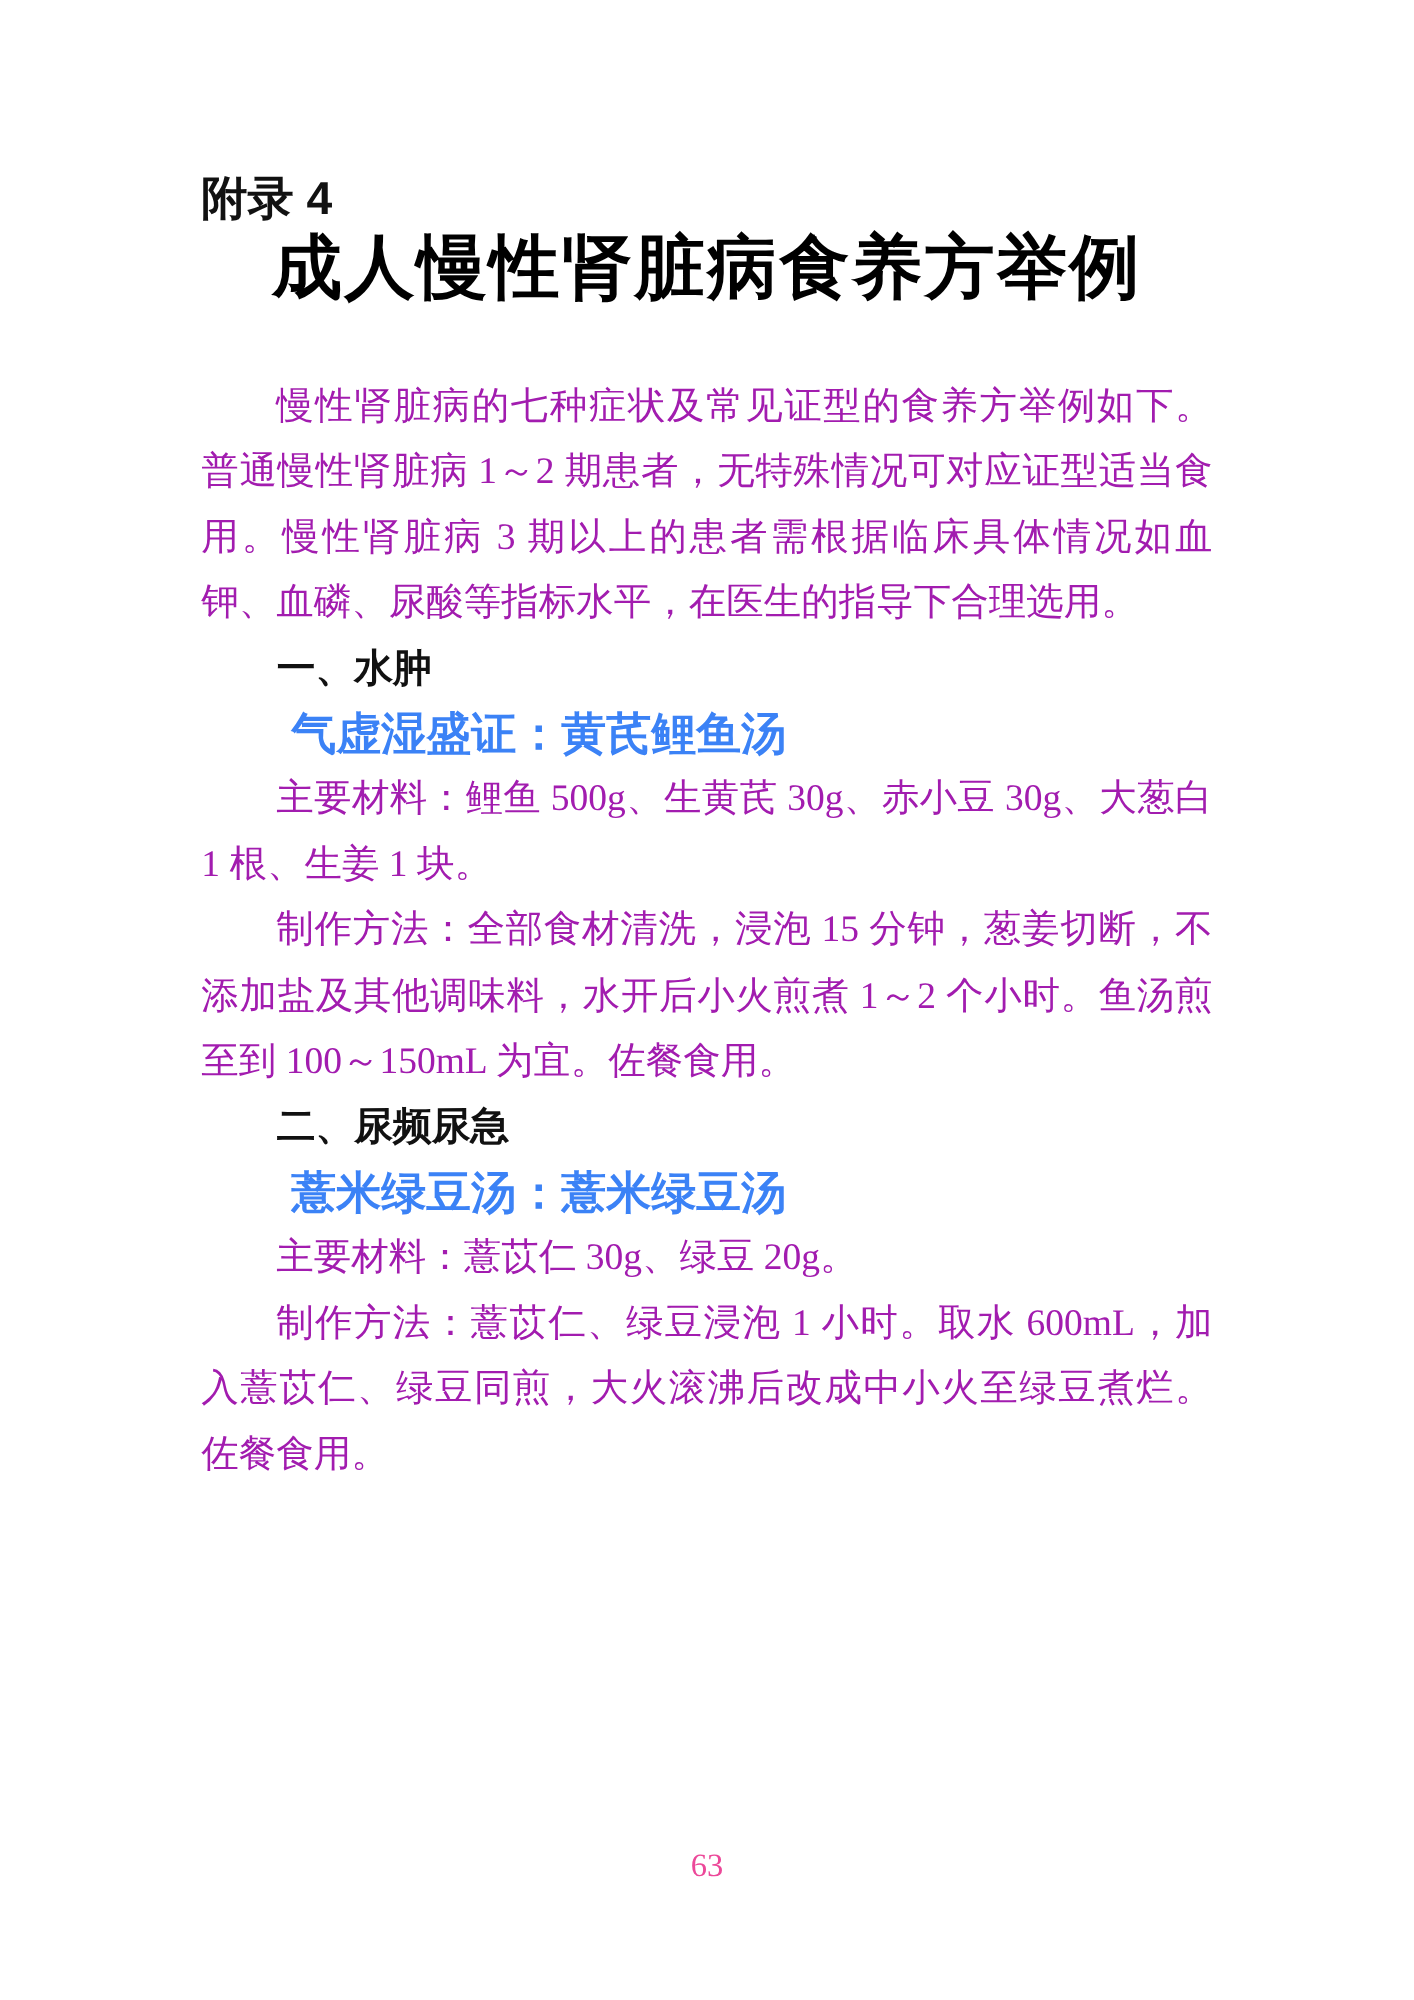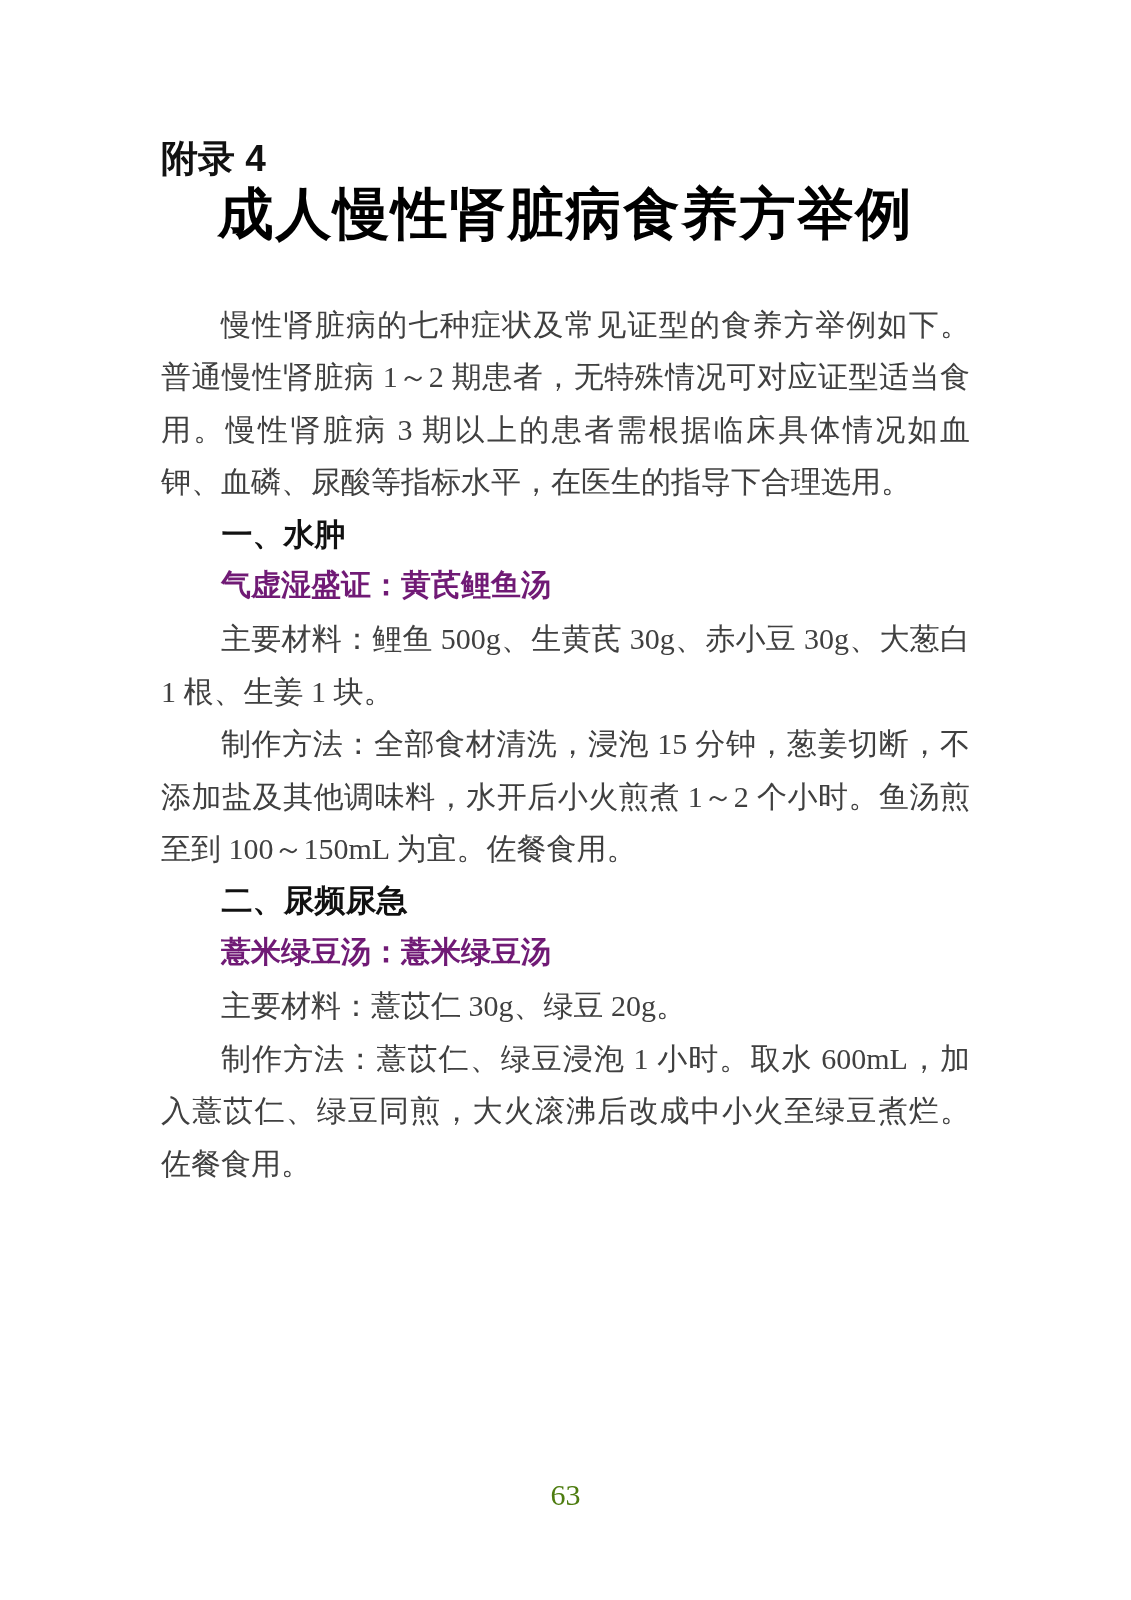--- a/index.html
+++ b/index.html
@@ -39,52 +39,52 @@
     text-align: center;
     color: #000000;
   }
   .body-text {
     margin: 0;
     font-family: "Liberation Serif", "DejaVu Serif", serif;
     font-size: 30px;
     line-height: 52.4px;
     text-align: justify;
     text-indent: 2em;
-    color: #404040;
+    color: #a21caf;
   }
   .intro {
     margin-top: 56px;
   }
   .section-heading {
     margin: 0;
     font-family: "Liberation Sans", "DejaVu Sans", sans-serif;
     font-weight: bold;
     font-size: 31px;
     line-height: 52.4px;
     text-indent: 1.95em;
     color: #111111;
   }
   .syndrome {
     margin: 0;
-    font-family: Liberation Mono, monospace;
+    font-family: Liberation Serif, serif;
     font-weight: 600;
-    font-size: 30px;
+    font-size: 36px;
     line-height: 52.4px;
     text-indent: 2em;
-    color: #701a75;
+    color: #3b82f6;
   }
   .page-number {
     position: absolute;
     left: 0;
     right: 0;
     top: 1478px;
     text-align: center;
     font-family: "Liberation Serif", "DejaVu Serif", serif;
-    font-size: 30px;
-    color: #4d7c0f;
+    font-size: 26px;
+    color: #ec4899;
   }
 </style>
 </head>
 <body>
 
 <div class="page">
   <div class="content">
 
     <div class="appendix-label">附录 4</div>
 

